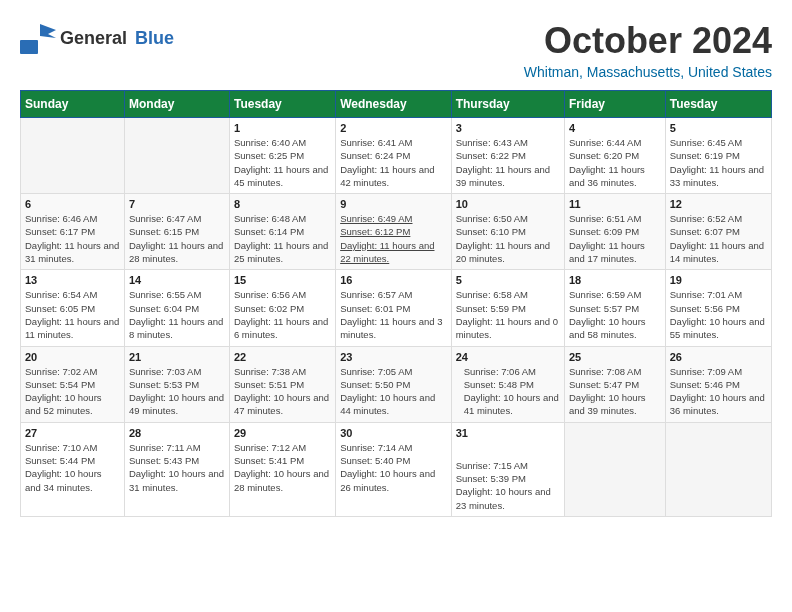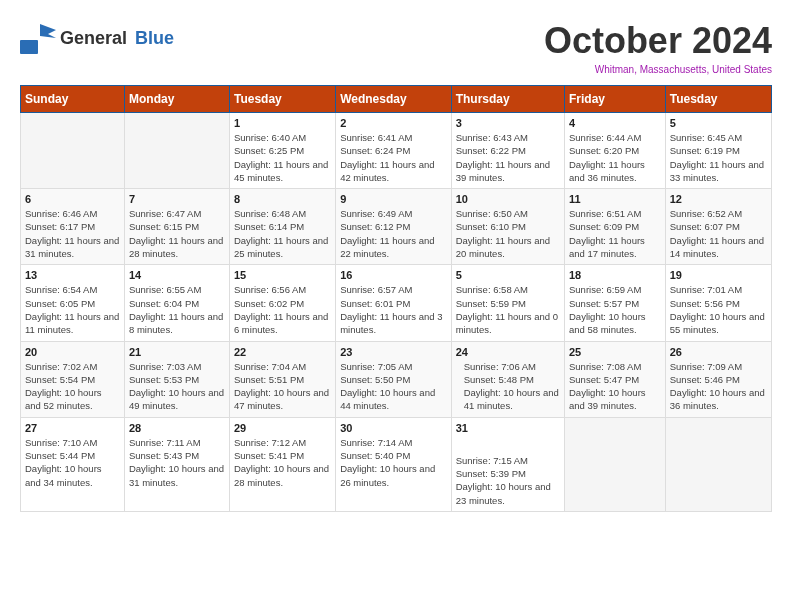--- a/index.html
+++ b/index.html
@@ -28,31 +28,31 @@
     }
     .title-block {
       text-align: right;
     }
     .title-month {
       font-size: 36px;
       font-weight: bold;
       color: #333;
     }
     .title-location {
-      font-size: 10px;
-      color: #a21caf;
+      font-size: 14px;
+      color: #0369a1;
       margin-top: 2px;
     }
     table {
       width: 100%;
       border-collapse: collapse;
       font-size: 10px;
     }
     thead tr {
-      background-color: #c2410c;
+      background-color: #15803d;
       color: white;
     }
     thead th {
       padding: 6px 4px;
       text-align: left;
       font-size: 12px;
       font-weight: bold;
       border: 1px solid #1a5a9a;
     }
     tbody tr {
@@ -172,21 +172,21 @@
 Daylight: 11 hours and 28 minutes.</div>
         </td>
         <td>
           <div class="day-num">8</div>
           <div class="day-info" style="white-space: pre-line;">Sunrise: 6:48 AM
 Sunset: 6:14 PM
 Daylight: 11 hours and 25 minutes.</div>
         </td>
         <td>
           <div class="day-num">9</div>
-          <div class="day-info" style="white-space: pre-line;">Sunrise: 6:49 AM
+          <div class="day-info" style="white-space: pre-line; text-decoration: underline;">Sunrise: 6:49 AM
 Sunset: 6:12 PM
 Daylight: 11 hours and 22 minutes.</div>
         </td>
         <td>
           <div class="day-num">10</div>
           <div class="day-info" style="white-space: pre-line;">Sunrise: 6:50 AM
 Sunset: 6:10 PM
 Daylight: 11 hours and 20 minutes.</div>
         </td>
         <td>
@@ -254,21 +254,21 @@
 Daylight: 10 hours and 52 minutes.</div>
         </td>
         <td>
           <div class="day-num">21</div>
           <div class="day-info" style="white-space: pre-line;">Sunrise: 7:03 AM
 Sunset: 5:53 PM
 Daylight: 10 hours and 49 minutes.</div>
         </td>
         <td>
           <div class="day-num">22</div>
-          <div class="day-info" style="white-space: pre-line;">Sunrise: 7:04 AM
+          <div class="day-info" style="white-space: pre-line;">Sunrise: 7:38 AM
 Sunset: 5:51 PM
 Daylight: 10 hours and 47 minutes.</div>
         </td>
         <td>
           <div class="day-num">23</div>
           <div class="day-info" style="white-space: pre-line;">Sunrise: 7:05 AM
 Sunset: 5:50 PM
 Daylight: 10 hours and 44 minutes.</div>
         </td>
         <td>

